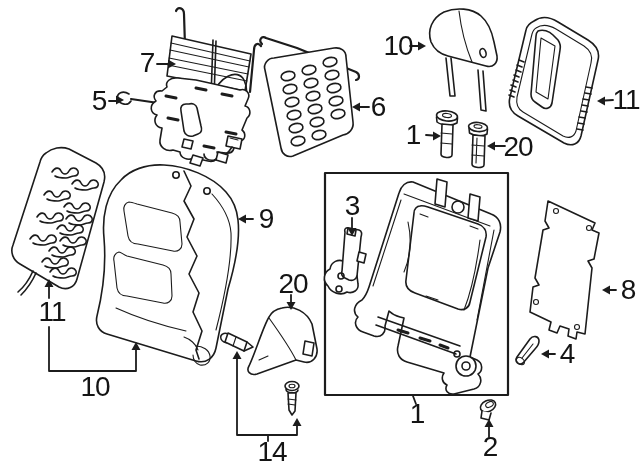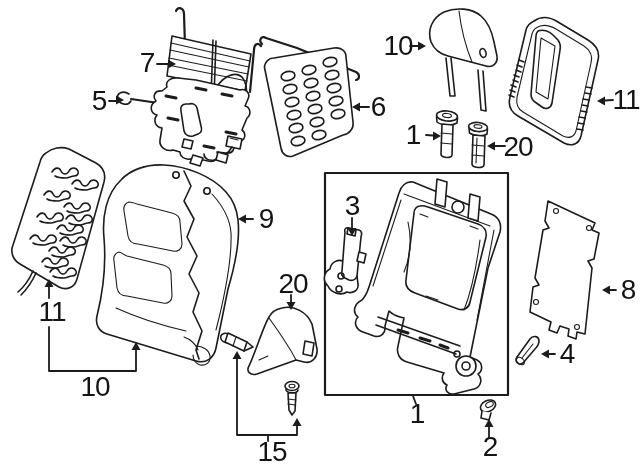--- a/index.html
+++ b/index.html
@@ -281,17 +281,17 @@
   <div class="callout" style="left:567px;top:354px">4</div>
   <div class="callout" style="left:99px;top:101px">5</div>
   <div class="callout" style="left:378px;top:107px">6</div>
   <div class="callout" style="left:147px;top:63px">7</div>
   <div class="callout" style="left:628px;top:290px">8</div>
   <div class="callout" style="left:266px;top:219px">9</div>
   <div class="callout" style="left:95px;top:387px">10</div>
   <div class="callout" style="left:52px;top:312px">11</div>
   <div class="callout" style="left:626px;top:100px">11</div>
   <div class="callout" style="left:293px;top:284px">20</div>
-  <div class="callout" style="left:272px;top:452px">15</div>
+  <div class="callout" style="left:272px;top:452px">14</div>
   <div class="callout" style="left:398px;top:46px">10</div>
   <div class="callout" style="left:413px;top:135px">1</div>
   <div class="callout" style="left:518px;top:147px">20</div>
 </div>
 
 </body></html>

